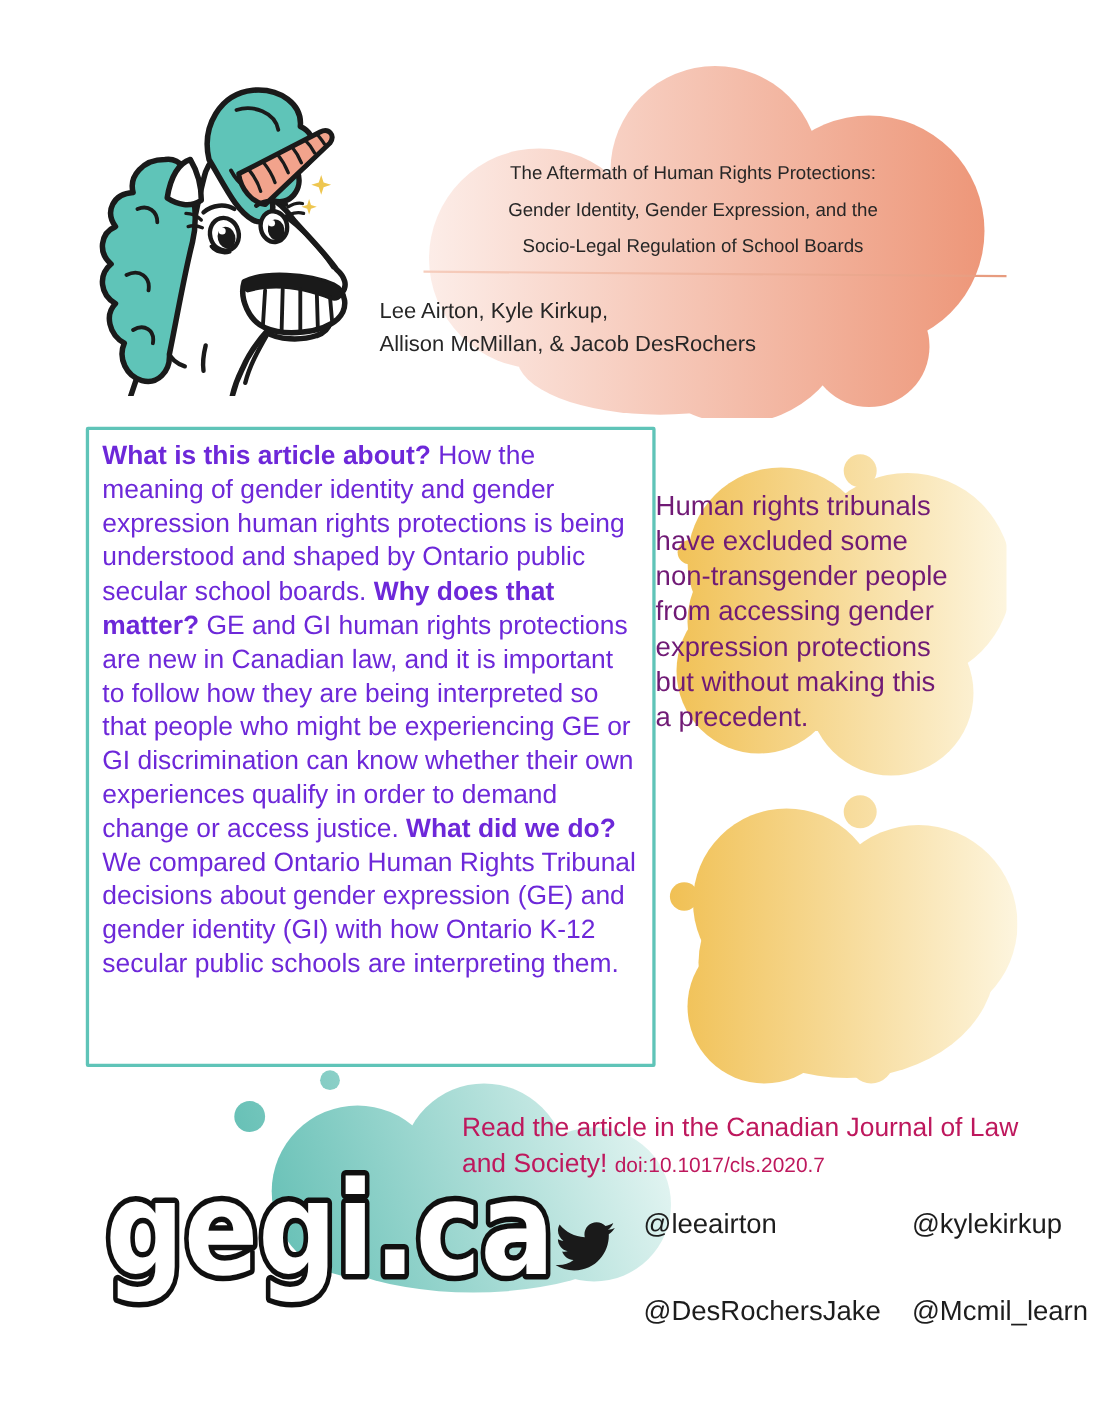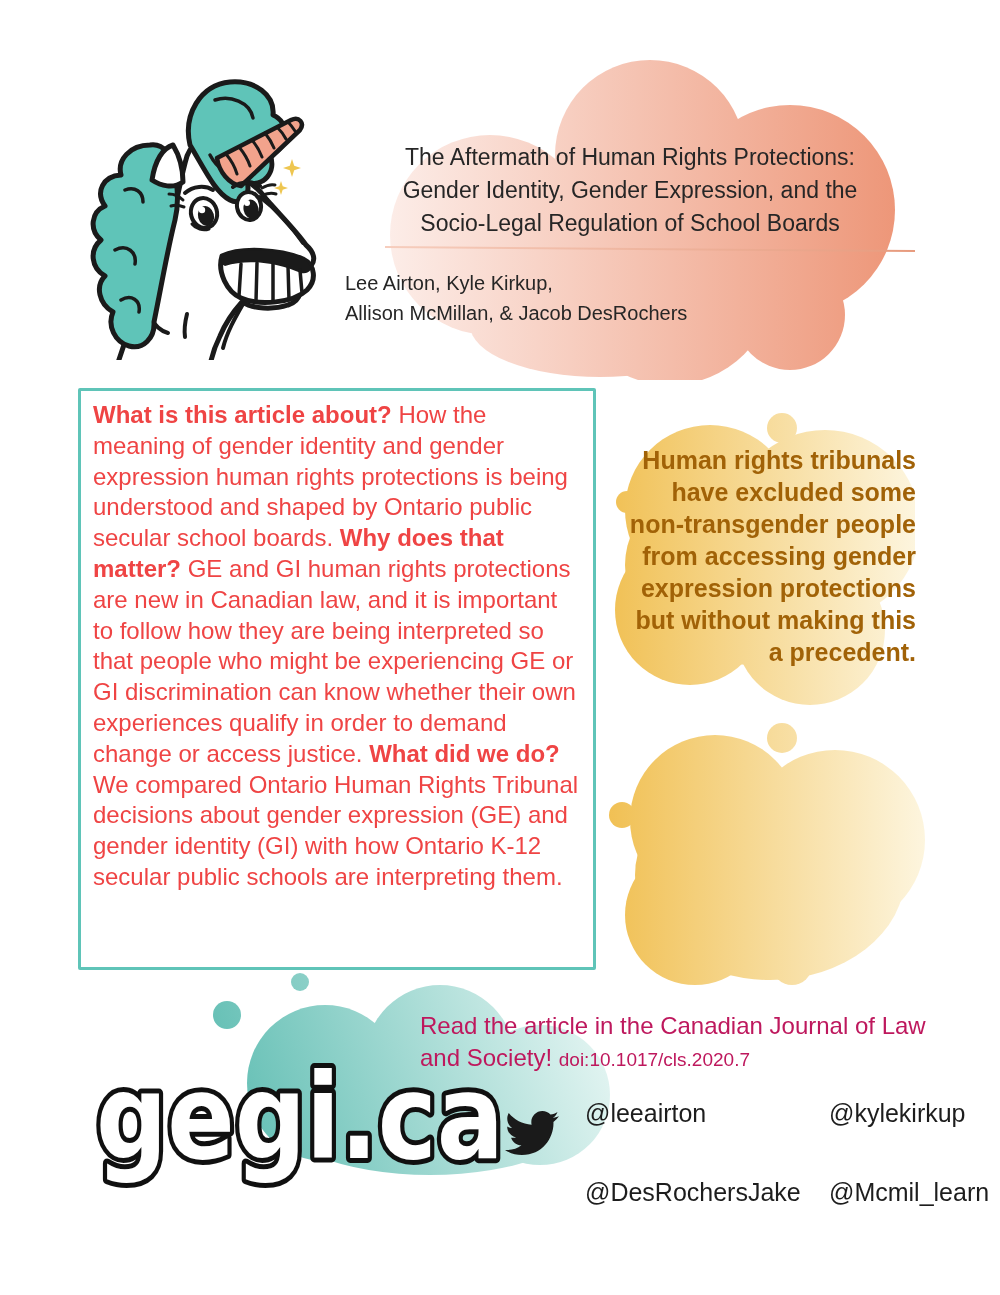--- a/index.html
+++ b/index.html
@@ -7,44 +7,44 @@
     position:relative;width:1000px;height:1295px;background:#fff;
     font-family:"Liberation Sans", sans-serif;color:var(--ink);
     overflow:hidden;
   }
   .abs{position:absolute;}
   .prelines{white-space:pre-line;}
 
   
   .title{
     left:345px;top:141px;width:570px;text-align:center;
-    font-size:23px;line-height:33px;color:#262626;
+    font-size:17px;line-height:33px;color:#262626;
   }
   .authors{
     left:345px;top:268px;width:570px;text-align:left;
     font-size:20px;line-height:30px;color:#262626;
   }
   .title-rule{
     left:385px;top:248px;width:530px;height:2px;
     background:linear-gradient(to right,#f6cdbd,#e79b7e);
     transform:rotate(0.45deg);
   }
 
   
   .article-box{
     left:78px;top:388px;width:518px;height:582px;box-sizing:border-box;
     border:3px solid var(--teal);border-radius:2px;background:#fff;
-    padding:9px 12px;font-size:24px;line-height:30.8px;color:#ef4444;
+    padding:9px 12px;font-size:24px;line-height:30.8px;color:#6d28d9;
   }
   .article-box b{font-weight:bold;}
 
   
   .callout{
-    width:320px;text-align:right;font-weight:bold;
-    font-size:25px;line-height:32px;color:#a16207;
+    width:320px;text-align:left;font-weight:normal;
+    font-size:25px;line-height:32px;color:#701a75;
   }
   .callout1{left:596px;top:444px;}
   .callout2{left:596px;top:724px;}
 
   
   .read{
     left:420px;top:1010px;width:520px;font-size:24px;line-height:32px;color:#be185d;
   }
   .read .doi{font-size:19px;}
   .handles{

